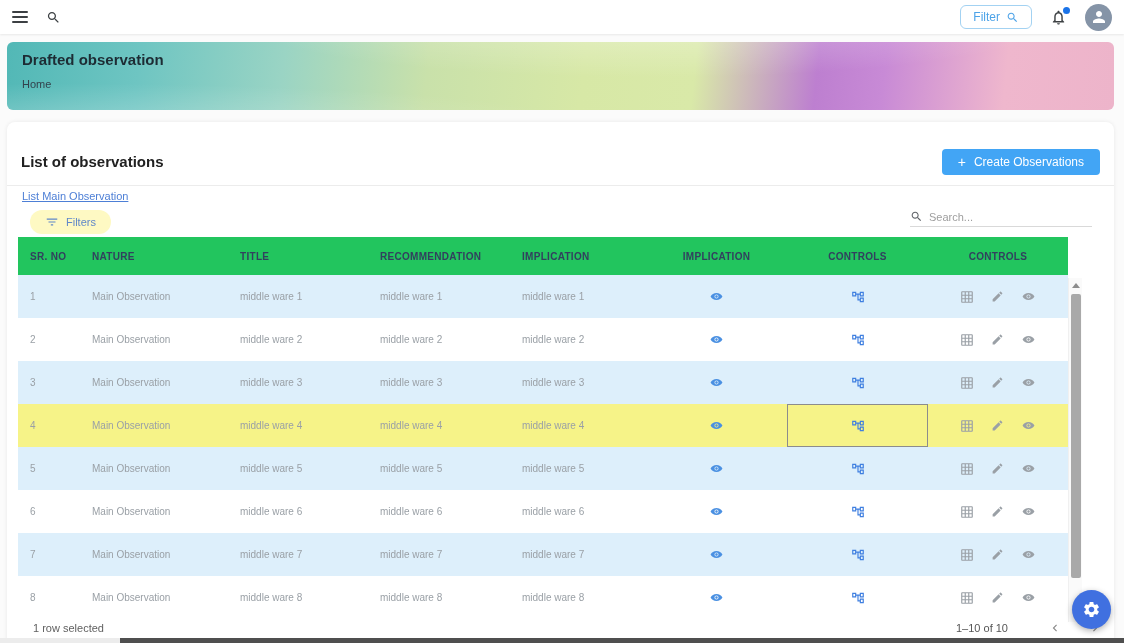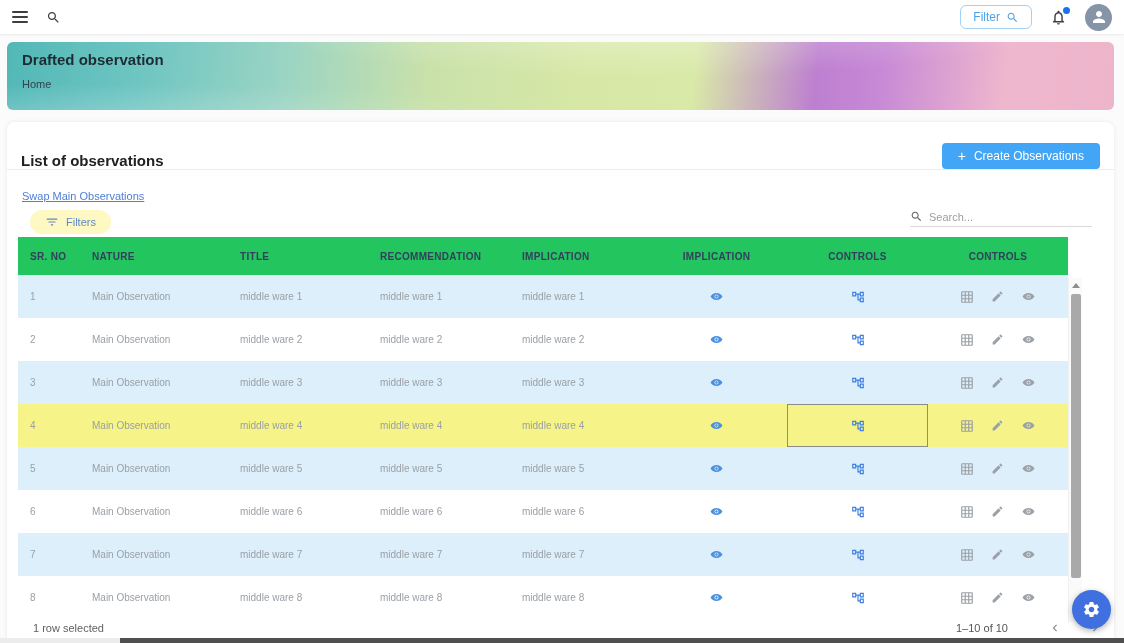--- a/index.html
+++ b/index.html
@@ -26,22 +26,22 @@
     background:linear-gradient(96deg,#52b8b6 0%,#6ec5c2 12%,#9ad4c4 25%,#c9e1aa 38%,#d7e8a6 52%,#d9e9a8 62%,#bd7fd0 73%,#c88ad6 79%,#efb7cd 90%,#edb4ca 100%); }
   .banner::before { content:""; position:absolute; inset:0;
     background:radial-gradient(ellipse at 58% -30%, rgba(255,255,255,.35), transparent 45%),
                radial-gradient(ellipse at 5% 120%, rgba(255,255,255,.25), transparent 35%); }
   .banner-title { position:absolute; left:15px; top:9px; font-size:15px; font-weight:bold; color:#1d2c34; }
   .banner-crumb { position:absolute; left:15px; top:36px; font-size:11px; color:#33424d; cursor:pointer; }
 
   
   .card { position:absolute; left:7px; top:122px; width:1107px; height:521px; background:#ffffff;
           border-radius:8px 8px 0 0; box-shadow:0 0 4px rgba(0,0,0,.08); }
-  .card-head { position:absolute; top:0; left:0; right:0; height:48px; border-bottom:1px solid #ececec;
-               display:flex; align-items:flex-end; padding:0 14px; }
+  .card-head { position:absolute; top:16px; left:0; right:0; height:48px; border-bottom:1px solid #ececec;
+               display:flex; align-items:center; padding:0 14px; }
   .card-title { font-size:15px; font-weight:bold; color:#212121; }
   .card-head .spacer { flex:1; }
   .create-btn { background:#42a5f5; color:#fff; border:none; border-radius:4px; font-size:12px;
                 padding:6px 16px; display:flex; align-items:center; gap:8px; cursor:pointer; font-family:inherit; }
   .create-btn .plus { font-size:14px; line-height:1; }
 
   .swap-link { position:absolute; left:15px; top:68px; font-size:11px; color:#4d7fd6; text-decoration:underline; cursor:pointer; }
   .filters-chip { position:absolute; left:23px; top:88px; display:inline-flex; align-items:center; gap:7px;
                   background:#fef9c3; color:#5f87c9; border:none; border-radius:16px; padding:5px 15px;
                   font-size:11px; cursor:pointer; font-family:inherit; }
@@ -136,21 +136,21 @@
 
     <div class="card-head">
       <span class="card-title">List of observations</span>
       <span class="spacer"></span>
       <button class="create-btn">
         <span class="plus">+</span>
         <span>Create Observations</span>
       </button>
     </div>
 
-    <a class="swap-link">Swap Main Observations</a>
+    <a class="swap-link">List Main Observation</a>
 
     <button class="filters-chip">
       <svg width="14" height="14" viewBox="0 0 24 24" fill="#5f87c9">
           <path d="M10 18h4v-2h-4v2zM3 6v2h18V6H3zm3 7h12v-2H6v2z"></path>
         </svg>
       <span>Filters</span>
     </button>
 
     <div class="search-wrap">
       <svg width="13" height="13" viewBox="0 0 24 24" fill="#5f6368">

